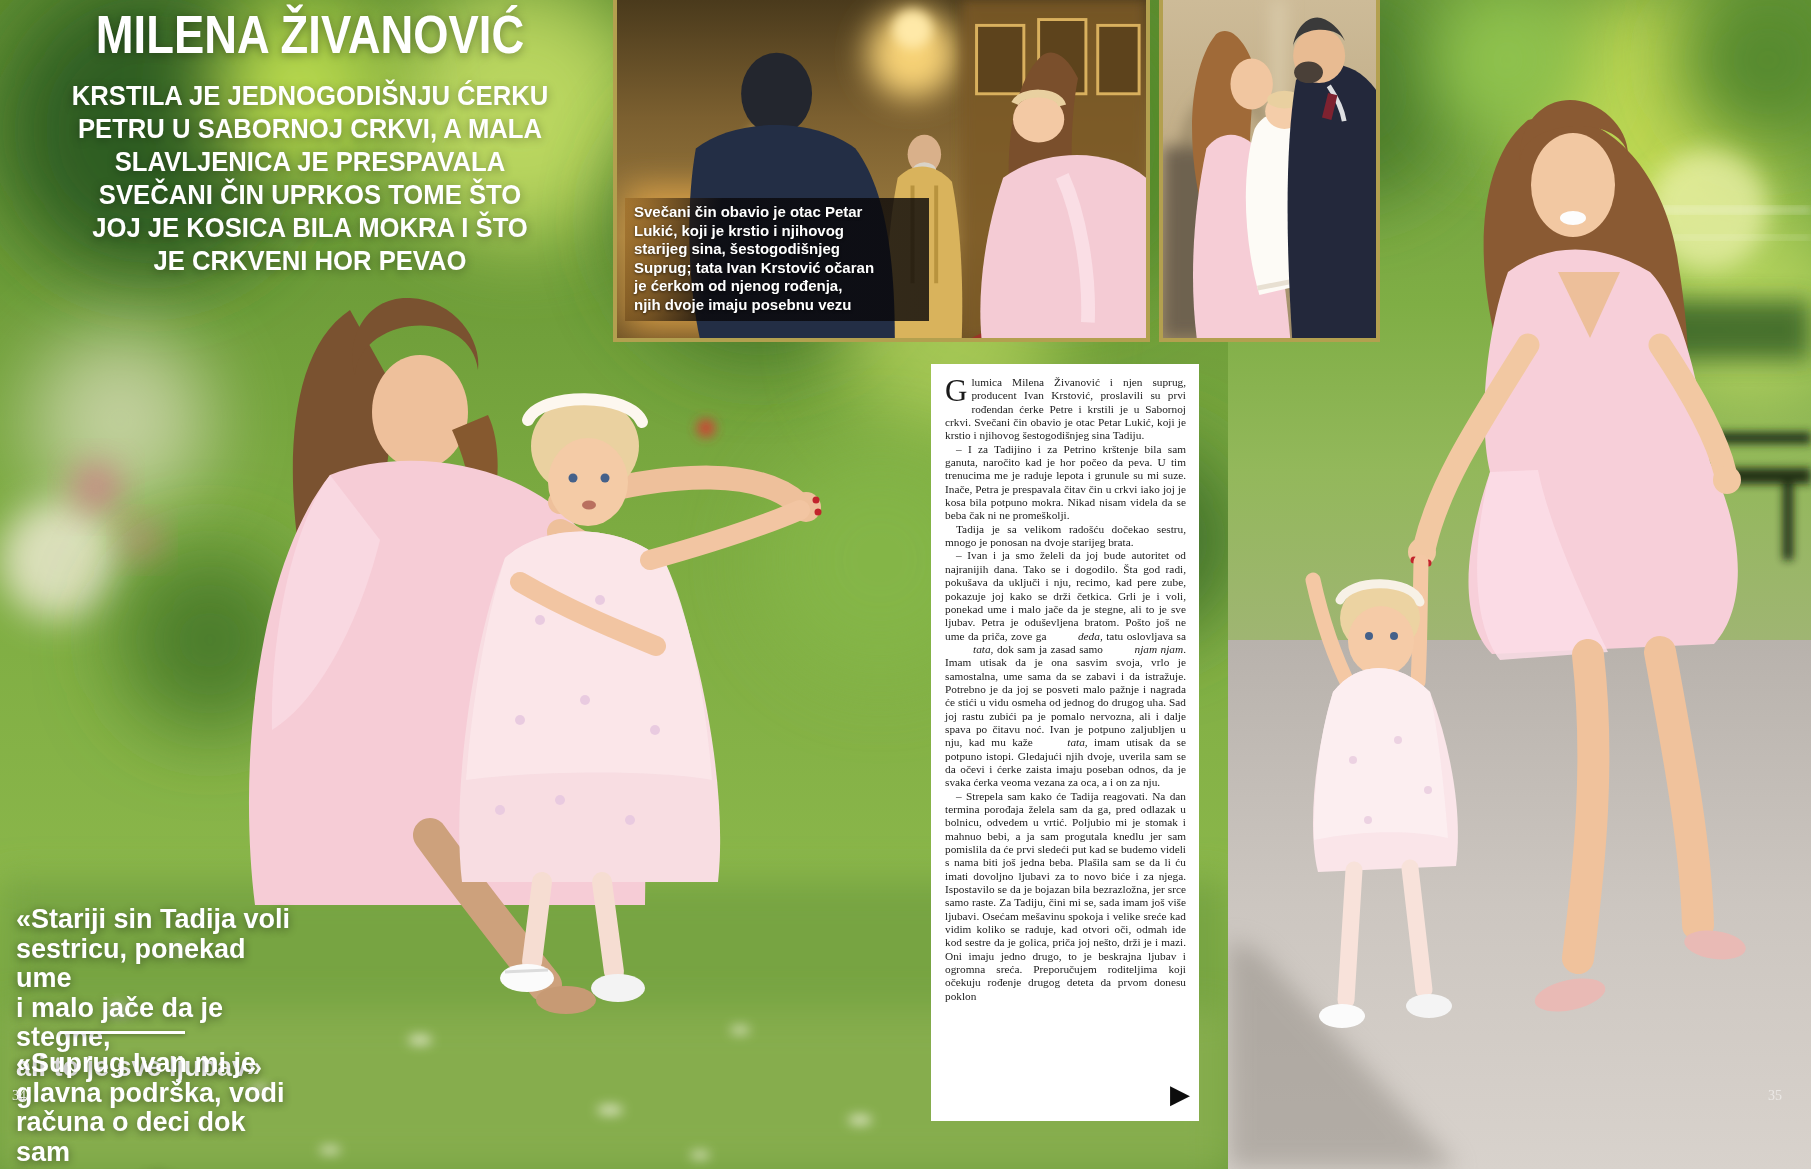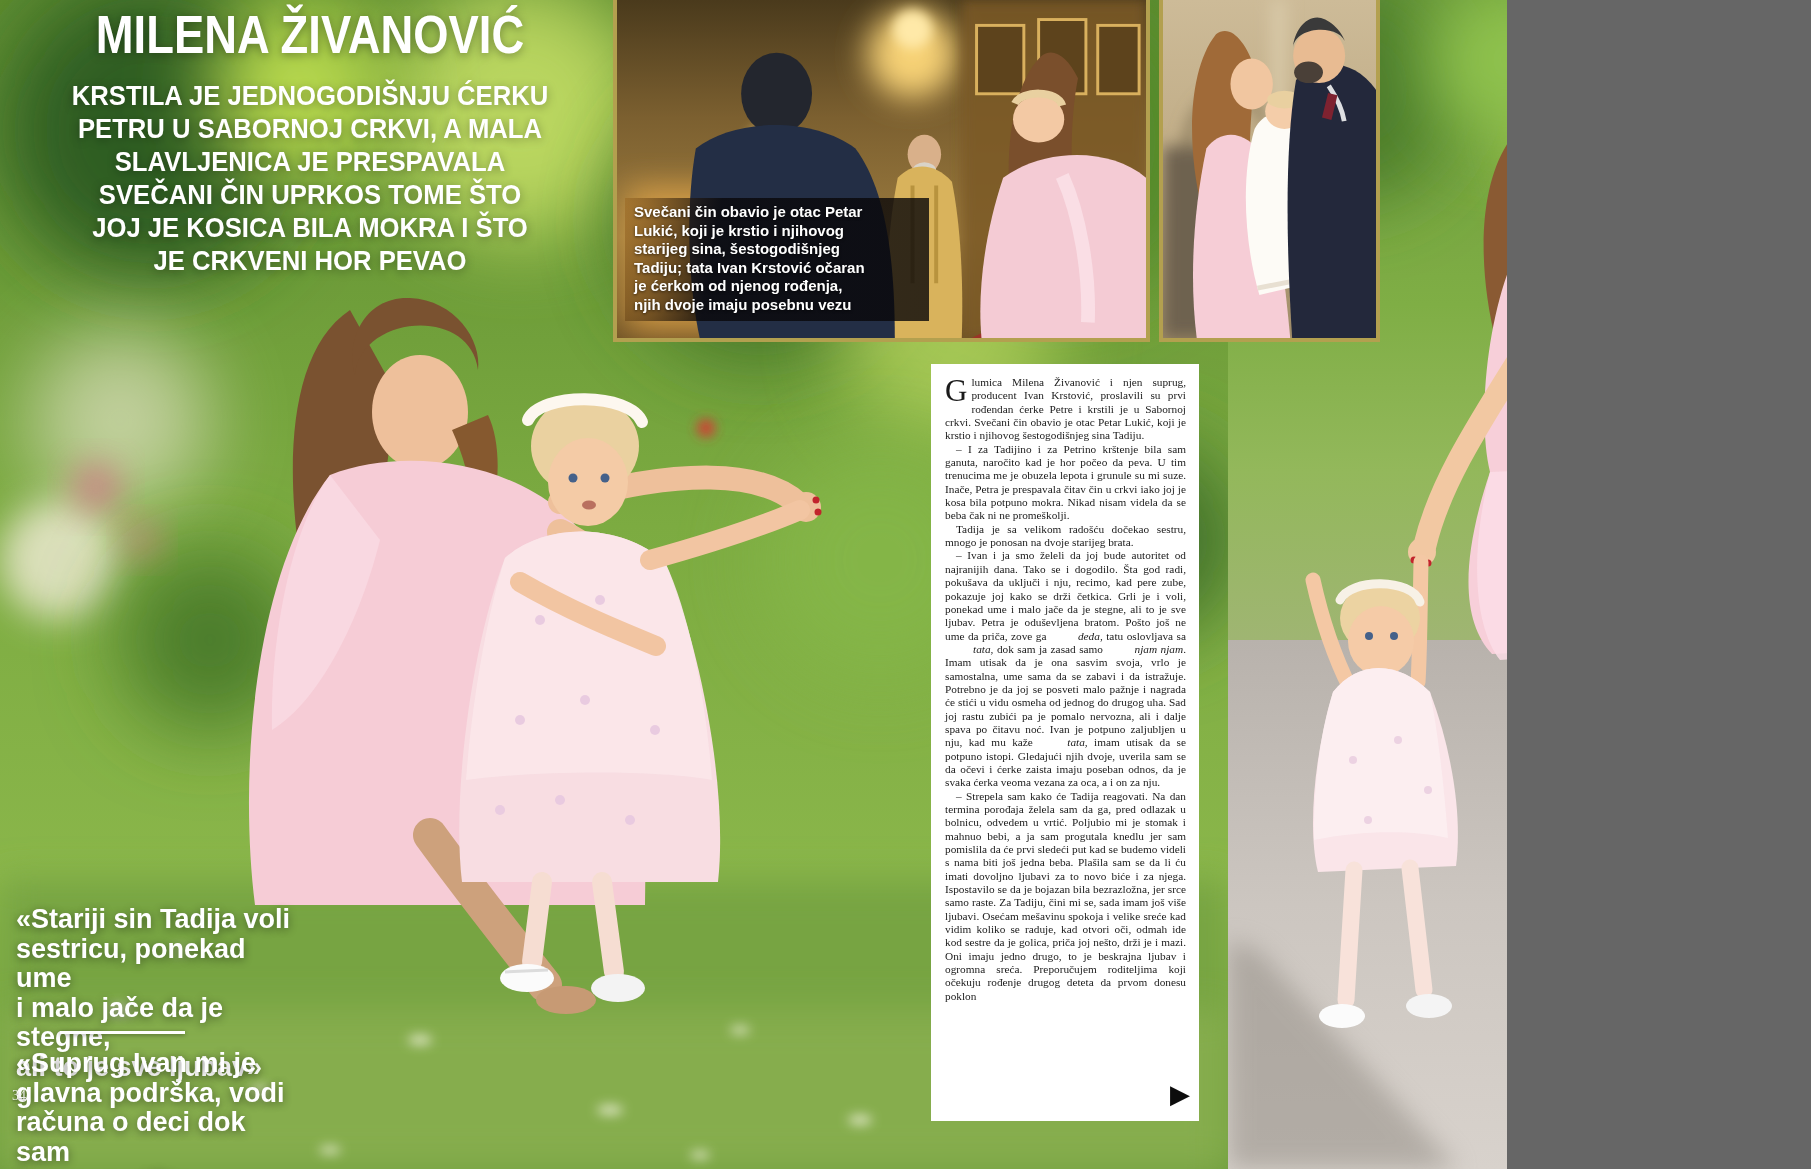--- a/index.html
+++ b/index.html
@@ -1,17 +1,17 @@
 <!DOCTYPE html>
 <html style="--frame-gold: #b3a04f;"><head>
 <meta charset="utf-8">
 <style>
   :root{ --frame-gold:#b3a04f; }
   html,body{margin:0;padding:0;background:#666;}
-  .page{position:relative;width:1507px;height:1169px;overflow:hidden;background:#6f9a3a;font-family:"Liberation Sans",sans-serif;}
+  .page{position:relative;width:1811px;height:1169px;overflow:hidden;background:#6f9a3a;font-family:"Liberation Sans",sans-serif;}
   .photo{position:absolute;overflow:hidden;}
   .photo svg{display:block;width:100%;height:100%;}
   .photo-left{left:0;top:0;width:1228px;height:1169px;}
   .photo-right{left:1228px;top:0;width:583px;height:1169px;}
 
   .headline{position:absolute;left:30px;top:4px;width:560px;text-align:center;color:#fff;
             text-shadow:0 2px 10px rgba(0,0,0,.35);}
   .headline .title{font-weight:700;font-size:54px;line-height:60px;transform:scaleX(.84);transform-origin:50% 0;white-space:nowrap;}
   .headline .subtitle{margin-top:15px;font-weight:700;font-size:28.5px;line-height:33px;transform:scaleX(.9);transform-origin:50% 0;white-space:pre-line;}
 
@@ -289,21 +289,21 @@
         <path d="M430,58 C398,90 392,170 402,230 C408,262 418,280 432,290 L470,260 C458,190 460,120 468,80 C456,56 442,48 430,58 Z" fill="#7a4f2c"></path>
         <ellipse cx="428" cy="122" rx="26" ry="24" fill="#f3c9a4"></ellipse>
         <path d="M404,106 C410,92 448,92 452,108" stroke="#e9d0a0" stroke-width="8" fill="none"></path>
         <path d="M392,182 C372,242 366,302 370,346 L537,346 L537,182 C500,150 432,152 392,182 Z" fill="#f4cbd4"></path>
         <path d="M452,180 C470,220 480,280 478,330" stroke="#fbe2e8" stroke-width="14" fill="none" opacity=".8"></path>
       </g>
     </svg>
     <figcaption class="caption">Svečani čin obavio je otac Petar
 Lukić, koji je krstio i njihovog
 starijeg sina, šestogodišnjeg
-Tadiju; tata Ivan Krstović očaran
+Suprug; tata Ivan Krstović očaran
 je ćerkom od njenog rođenja,
 njih dvoje imaju posebnu vezu</figcaption>
   </figure>
 
   <figure class="church church2" style="margin:0;">
     <svg viewBox="0 0 221 346" preserveAspectRatio="none">
       <defs>
         <filter id="sb8" x="-60%" y="-60%" width="220%" height="220%">
             <feGaussianBlur stdDeviation="8"></feGaussianBlur>
           </filter>
@@ -339,21 +339,21 @@
         <path d="M172,88 C180,100 186,112 188,124" stroke="#fff" stroke-width="5" opacity=".85"></path>
         <rect x="168" y="96" width="10" height="26" fill="#7e2230" transform="rotate(14 173 109)"></rect>
       </g>
     </svg>
   </figure>
 
   <section class="article">
 
     <span class="arrow">▶</span>
   <p class="para first">Glumica Milena Živanović i njen suprug, producent Ivan Krstović, proslavili su prvi rođendan ćerke Petre i krstili je u Sabornoj crkvi. Svečani čin obavio je otac Petar Lukić, koji je krstio i njihovog šestogodišnjeg sina Tadiju.</p>
-      <p class="para">– I za Tadijino i za Petrino krštenje bila sam ganuta, naročito kad je hor počeo da peva. U tim trenucima me je obuzela lepota i grunule su mi suze. Inače, Petra je prespavala čitav čin u crkvi iako joj je kosa bila potpuno mokra. Nikad nisam videla da se beba čak ni ne promeškolji.</p>
+      <p class="para">– I za Tadijino i za Petrino krštenje bila sam ganuta, naročito kad je hor počeo da peva. U tim trenucima me je raduje lepota i grunule su mi suze. Inače, Petra je prespavala čitav čin u crkvi iako joj je kosa bila potpuno mokra. Nikad nisam videla da se beba čak ni ne promeškolji.</p>
       <p class="para">Tadija je sa velikom radošću dočekao sestru, mnogo je ponosan na dvoje starijeg brata.</p>
       <p class="para">– Ivan i ja smo želeli da joj bude autoritet od najranijih dana. Tako se i dogodilo. Šta god radi, pokušava da uključi i nju, recimo, kad pere zube, pokazuje joj kako se drži četkica. Grli je i voli, ponekad ume i malo jače da je stegne, ali to je sve ljubav. Petra je oduševljena bratom. Pošto još ne ume da priča, zove ga <i>deda</i>, tatu oslovljava sa <i>tata</i>, dok sam ja zasad samo <i>njam njam</i>. Imam utisak da je ona sasvim svoja, vrlo je samostalna, ume sama da se zabavi i da istražuje. Potrebno je da joj se posveti malo pažnje i nagrada će stići u vidu osmeha od jednog do drugog uha. Sad joj rastu zubići pa je pomalo nervozna, ali i dalje spava po čitavu noć. Ivan je potpuno zaljubljen u nju, kad mu kaže <i>tata</i>, imam utisak da se potpuno istopi. Gledajući njih dvoje, uverila sam se da očevi i ćerke zaista imaju poseban odnos, da je svaka ćerka veoma vezana za oca, a i on za nju.</p>
       <p class="para">– Strepela sam kako će Tadija reagovati. Na dan termina porođaja želela sam da ga, pred odlazak u bolnicu, odvedem u vrtić. Poljubio mi je stomak i mahnuo bebi, a ja sam progutala knedlu jer sam pomislila da će prvi sledeći put kad se budemo videli s nama biti još jedna beba. Plašila sam se da li ću imati dovoljno ljubavi za to novo biće i za njega. Ispostavilo se da je bojazan bila bezrazložna, jer srce samo raste. Za Tadiju, čini mi se, sada imam još više ljubavi. Osećam mešavinu spokoja i velike sreće kad vidim koliko se raduje, kad otvori oči, odmah ide kod sestre da je golica, priča joj nešto, drži je i mazi. Oni imaju jedno drugo, to je beskrajna ljubav i ogromna sreća. Preporučujem roditeljima koji očekuju rođenje drugog deteta da prvom donesu poklon</p>
     </section>
 
   <div class="quote quote1">«Stariji sin Tadija voli
 sestricu, ponekad ume
 i malo jače da je stegne,
 ali to je sve ljubav»</div>
   <div class="qdivider"></div>

